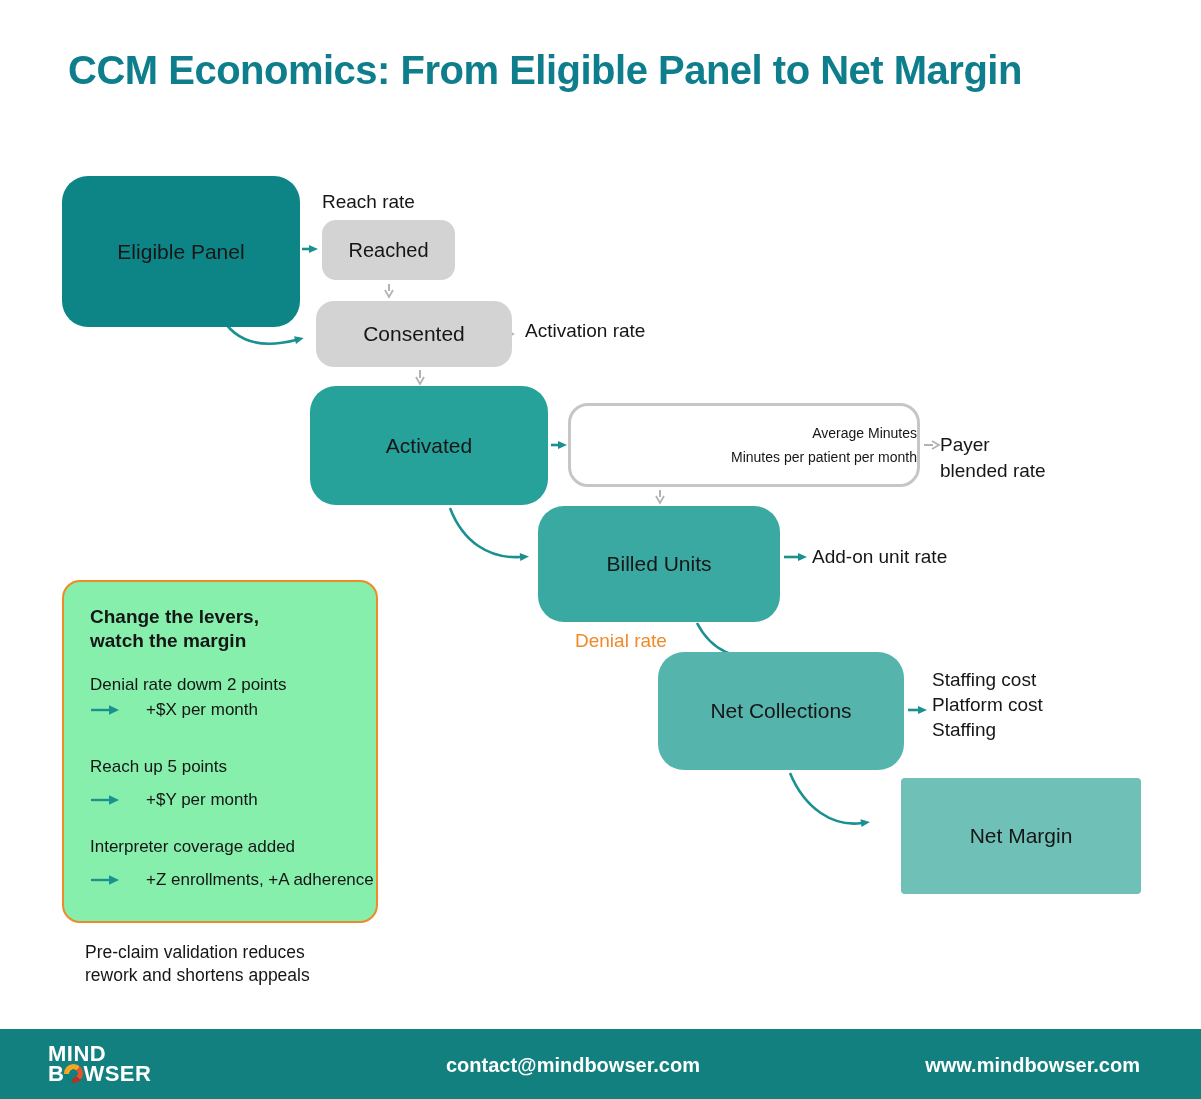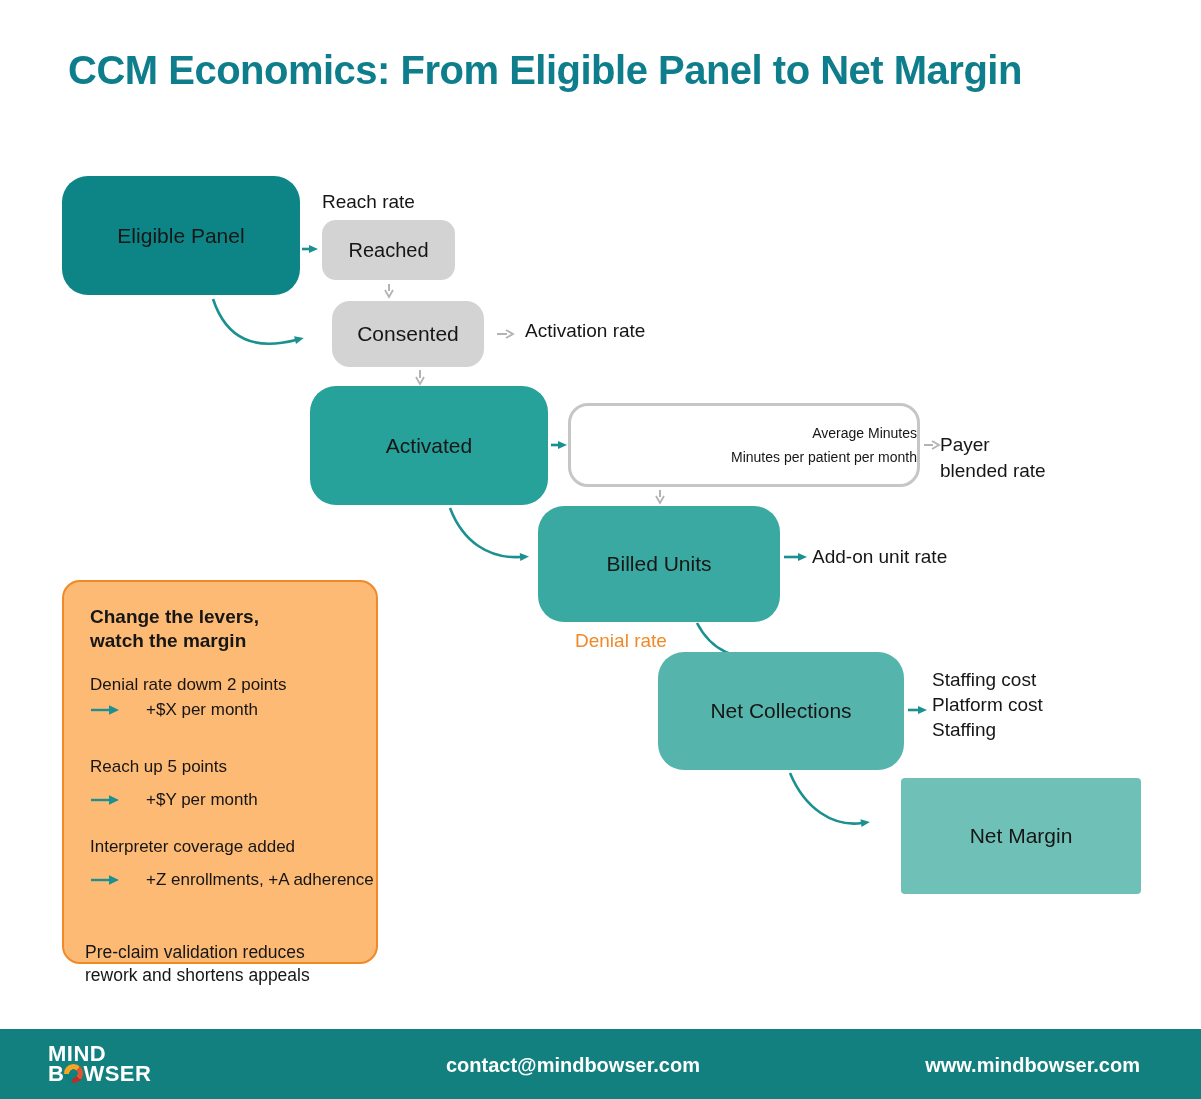--- a/index.html
+++ b/index.html
@@ -21,40 +21,40 @@
   body{font-family:"Liberation Sans", sans-serif;color:var(--c-text_dark);}
   .canvas{position:relative;width:1201px;height:1099px;background:#ffffff;overflow:hidden;margin:8px auto;}
 
   .title{position:absolute;left:68px;top:40px;font-size:40px;font-weight:bold;
          letter-spacing:-0.5px;color:var(--c-title);white-space:nowrap;}
 
   svg.arrow-layer{position:absolute;left:0;top:0;z-index:1;}
 
   .box{position:absolute;display:flex;flex-direction:column;align-items:center;justify-content:center;
        text-align:center;z-index:2;font-size:21px;color:var(--c-text_dark);}
-  .box-eligible{left:62px;top:168px;width:238px;height:119px;background:var(--c-teal_dark);border-radius:26px;}
+  .box-eligible{left:62px;top:168px;width:238px;height:151px;background:var(--c-teal_dark);border-radius:26px;}
   .box-reached{left:322px;top:212px;width:133px;height:60px;background:var(--c-gray_box);border-radius:14px;font-size:20px;}
-  .box-consented{left:332px;top:293px;width:152px;height:66px;background:var(--c-gray_box);border-radius:18px;}
+  .box-consented{left:316px;top:293px;width:196px;height:66px;background:var(--c-gray_box);border-radius:18px;}
   .box-activated{left:310px;top:378px;width:238px;height:119px;background:var(--c-teal_activated);border-radius:26px;justify-content:center;}
   .box-avgmin{left:568px;top:395px;width:352px;height:84px;background:#ffffff;
               border:3px solid #c6c6c6;border-radius:20px;font-size:14px;gap:8px;align-items:flex-end;}
   .box-billed{left:538px;top:498px;width:242px;height:116px;background:var(--c-teal_billed);border-radius:26px;}
   .box-collections{left:658px;top:644px;width:246px;height:118px;background:var(--c-teal_collections);border-radius:26px;}
   .box-margin{left:901px;top:770px;width:240px;height:116px;background:var(--c-teal_margin);border-radius:4px;text-align:right;}
 
   .flow-label{position:absolute;font-size:19px;color:var(--c-text_dark);z-index:2;white-space:nowrap;}
   .lbl-reach{left:322px;top:183px;}
   .lbl-activation{left:525px;top:312px;}
   .lbl-payer{left:940px;top:424px;line-height:26px;white-space:normal;}
   .lbl-addon{left:812px;top:538px;}
   .lbl-denial{left:575px;top:622px;color:var(--c-orange);}
   .lbl-costs{left:932px;top:659px;line-height:25px;white-space:normal;}
 
-  .levers-panel{position:absolute;left:62px;top:572px;width:316px;height:384px;
-                border:2.5px solid var(--c-orange);border-radius:18px;background:#fdba74;z-index:2;}
+  .levers-panel{position:absolute;left:62px;top:572px;width:316px;height:343px;
+                border:2.5px solid var(--c-orange);border-radius:18px;background:#86efac;z-index:2;}
   .levers-heading{position:absolute;left:26px;top:23px;font-size:19px;font-weight:bold;line-height:24px;}
   .lever-label{position:absolute;left:26px;font-size:17px;white-space:nowrap;}
   .lever-value{position:absolute;left:26px;display:flex;align-items:center;gap:26px;font-size:17px;white-space:nowrap;}
   .lever-label-0{top:93px;} .lever-value-0{top:118px;}
   .lever-label-1{top:175px;} .lever-value-1{top:208px;}
   .lever-label-2{top:255px;} .lever-value-2{top:288px;}
 
   .note{position:absolute;left:85px;top:933px;font-size:17.5px;line-height:23px;z-index:2;}
 
   .footer{position:absolute;left:0;top:1021px;width:1201px;height:78px;background:var(--c-footer_bg);z-index:3;}

